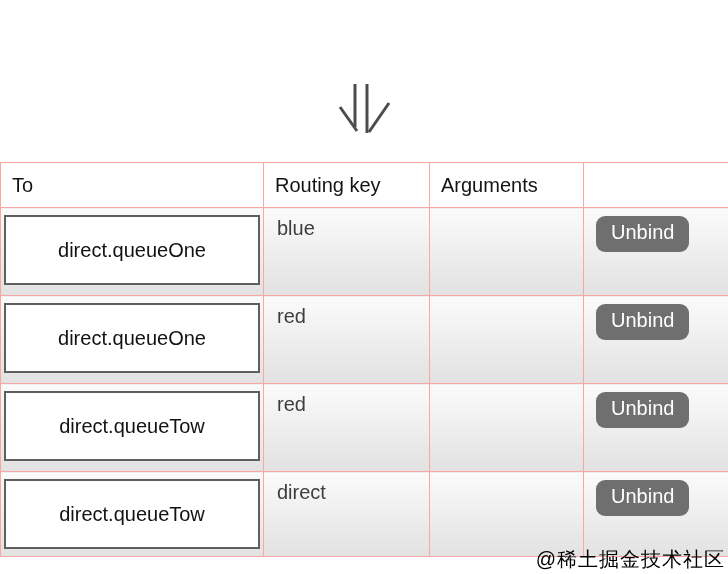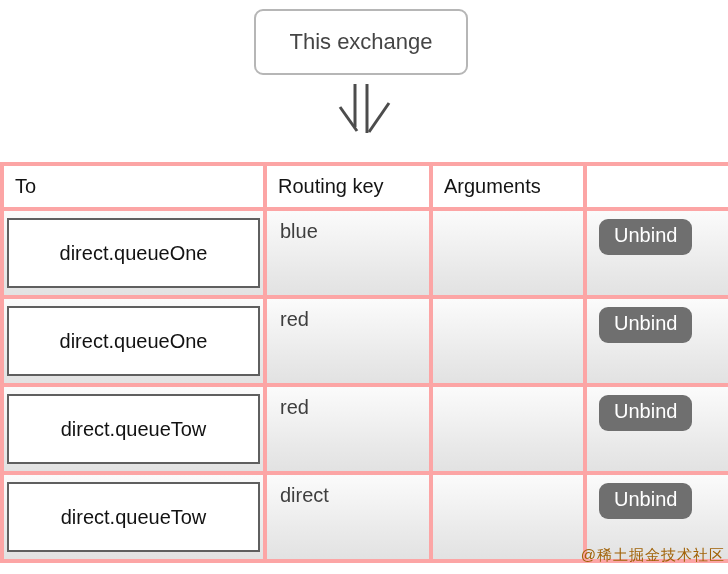--- a/index.html
+++ b/index.html
@@ -27,21 +27,21 @@
   
   table.bindings {
     position: absolute; left: 0; top: 162px;
     width: 728px;
     border-collapse: collapse; table-layout: fixed;
   }
   table.bindings col.c1 { width: 263px; }
   table.bindings col.c2 { width: 166px; }
   table.bindings col.c3 { width: 154px; }
   table.bindings col.c4 { width: 145px; }
-  table.bindings th, table.bindings td { border: 4px solid #fca5a5; }
+  table.bindings th, table.bindings td { border: 1px solid #fca5a5; }
   table.bindings th {
     height: 45px; background: #ffffff;
     font-weight: 400; font-size: 20px; color: #141414;
     text-align: left; padding-left: 11px; vertical-align: middle;
   }
   table.bindings td {
     height: 88px; vertical-align: top;
     background: linear-gradient(180deg, #fbfbfb 0%, #e9e9e9 70%, #e2e2e2 100%);
     margin-top: 40px;
   }
@@ -64,31 +64,28 @@
     color: #ffffff;
     font-size: 20px;
     font-family: inherit;
     border: none;
     border-radius: 9px;
     padding: 5px 15px 8px 15px;
     cursor: pointer;
   }
   .watermark {
     position: absolute; right: 3px; top: 546px;
-    font-size: 15px; color: #a16207; letter-spacing: 1px;
+    font-size: 20px; color: #000000; letter-spacing: 1px;
   }
 </style>
 </head>
 <body>
 
 <div class="stage">
 
-  <div class="exchange-box">
-    <span>This exchange</span>
-  </div>
 
   <div class="arrow-wrap">
     <svg width="56" height="56" viewBox="0 0 56 56" aria-hidden="true">
       <g stroke="#4c4c4c" stroke-width="3" fill="none" stroke-linecap="butt">
         <line x1="19" y1="2" x2="19" y2="45"></line>
         <line x1="31" y1="2" x2="31" y2="51"></line>
         <line x1="4" y1="25" x2="21" y2="49"></line>
         <line x1="53" y1="21" x2="33" y2="50"></line>
       </g>
     </svg>

